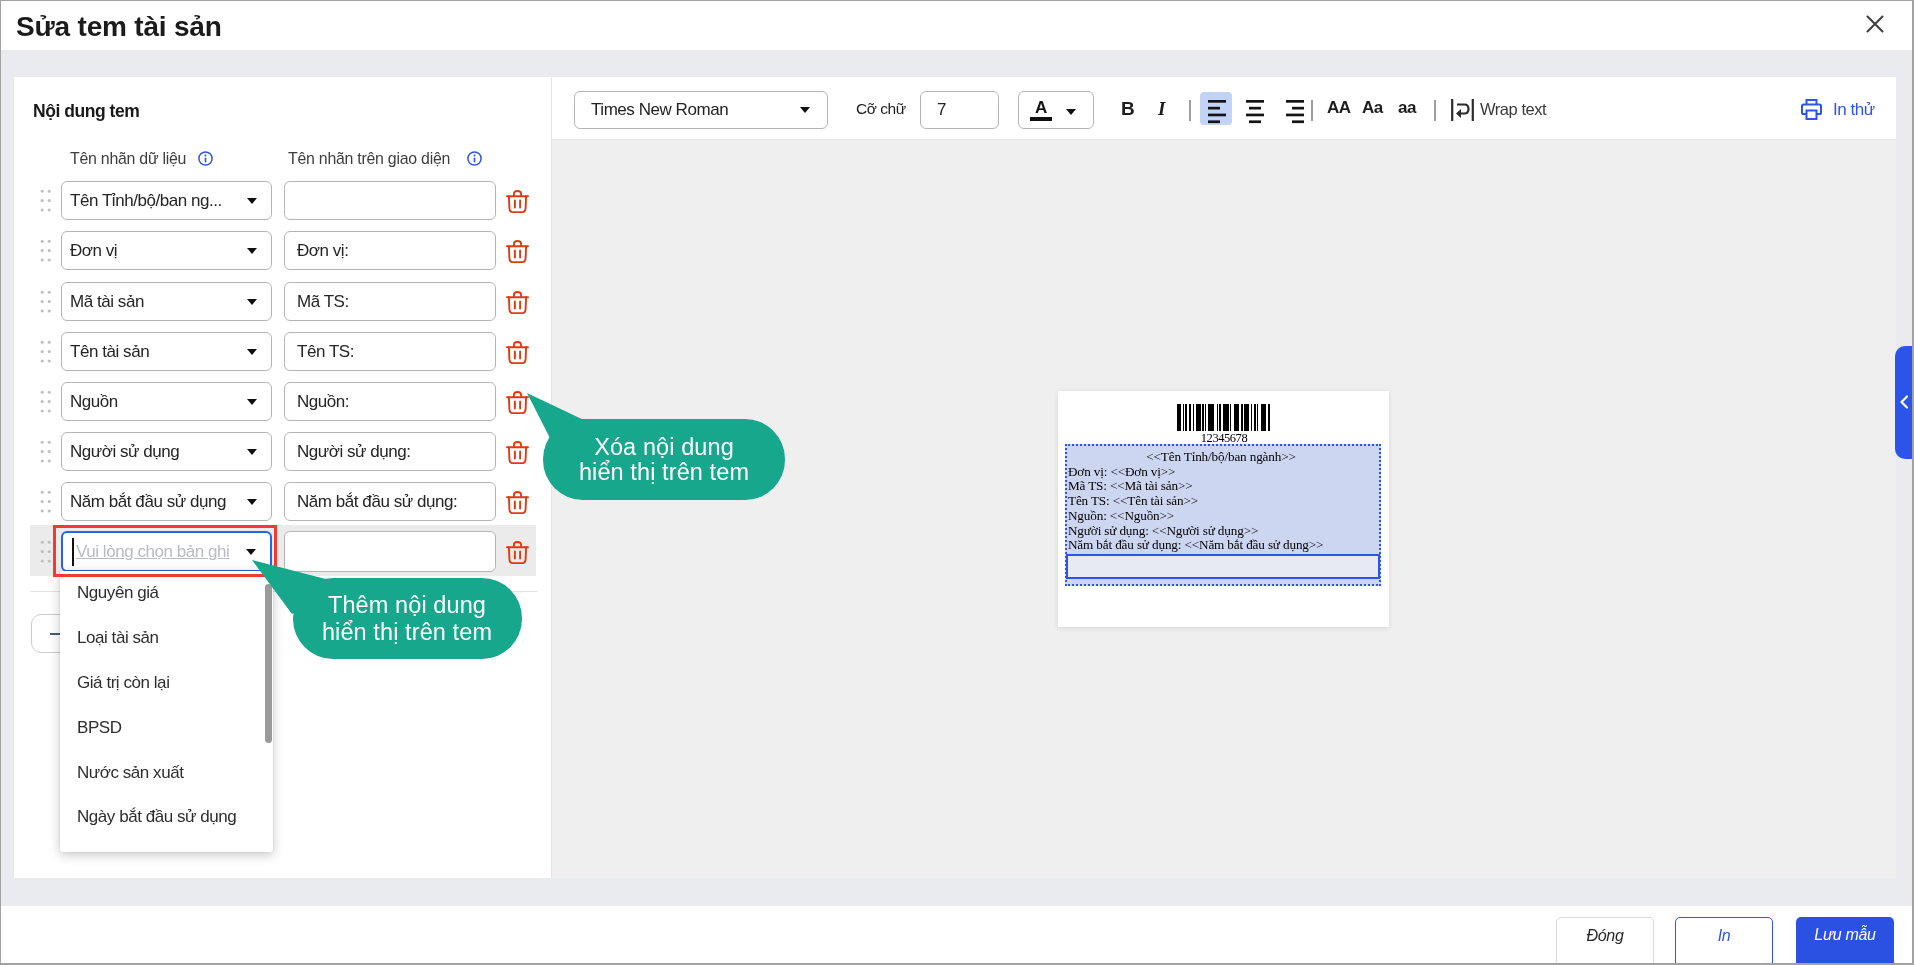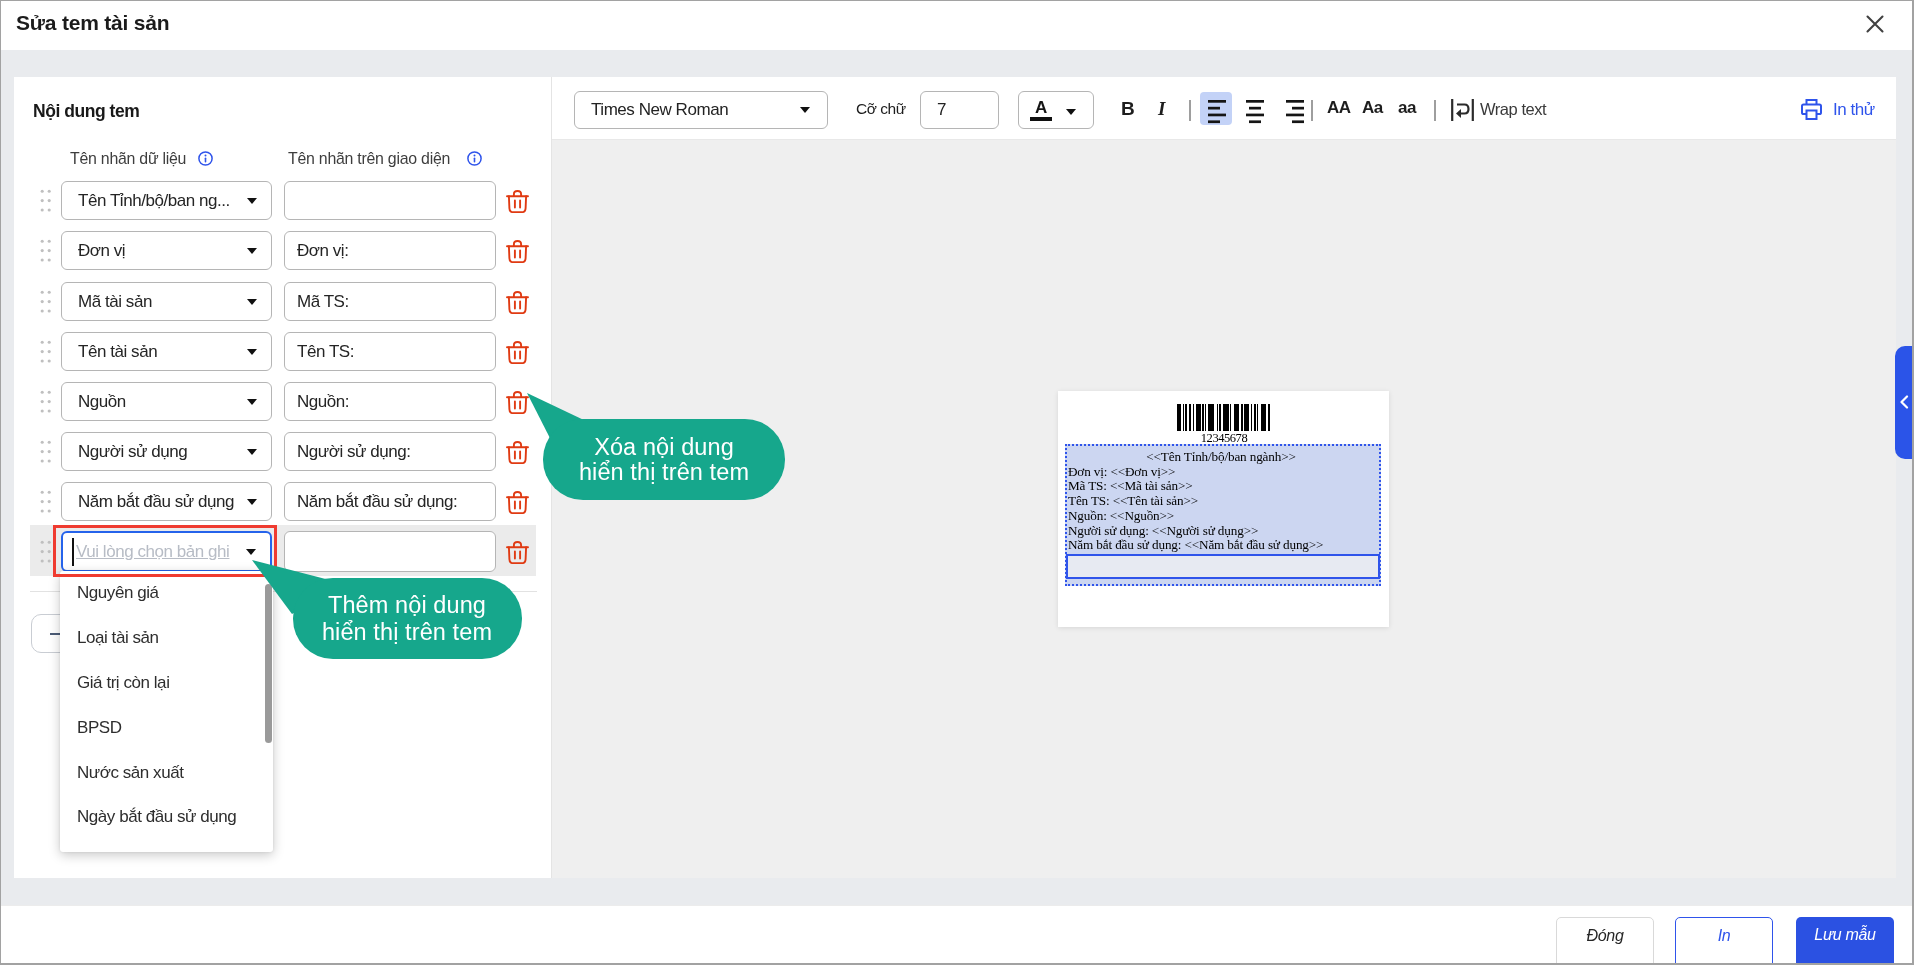--- a/index.html
+++ b/index.html
@@ -1,27 +1,27 @@
 <!DOCTYPE html>
 <html lang="vi"><head><meta charset="utf-8">
 <style>
 * { margin:0; padding:0; box-sizing:border-box; }
 html,body { width:1914px; height:965px; overflow:hidden; }
 body { font-family:"Liberation Sans", sans-serif; background:#e9ebee; position:relative; color:#232323; letter-spacing:-0.45px; }
 .abs { position:absolute; }
 .frame { position:absolute; inset:0; border:1px solid #a2a2a2; border-right-width:2px; border-bottom-width:2px; z-index:60; pointer-events:none; }
 .titlebar { left:1px; top:1px; width:1912px; height:49px; background:#fff; }
-.title { left:16px; top:11px; font-size:21px; font-weight:bold; color:#1b1b1b; letter-spacing:-0.2px; }
+.title { left:16px; top:11px; font-size:28px; font-weight:bold; color:#1b1b1b; letter-spacing:-0.2px; }
 .panel { left:14px; top:77px; width:1882px; height:801px; background:#fff; }
 .vline { left:551px; top:77px; width:1px; height:801px; background:#e4e4e4; }
 .canvas { left:552px; top:140px; width:1344px; height:738px; background:#efefef; }
 .tbline { left:552px; top:139px; width:1344px; height:1px; background:#e8e8e8; }
 .nd { left:33px; top:101px; font-size:17.5px; font-weight:bold; color:#191919; }
 .collbl { top:150px; font-size:15.9px; color:#3e3e3e; letter-spacing:-0.25px; }
-.sel { left:61px; width:211px; height:39px; border:1px solid #b5b5b5; border-radius:6px; background:#fff; font-size:17px; color:#252525; line-height:37px; padding-left:16px; white-space:nowrap; overflow:hidden; }
+.sel { left:61px; width:211px; height:39px; border:1px solid #b5b5b5; border-radius:6px; background:#fff; font-size:17px; color:#252525; line-height:37px; padding-left:8px; white-space:nowrap; overflow:hidden; }
 .inp { left:284px; width:212px; height:39px; border:1px solid #b5b5b5; border-radius:6px; background:#fff; font-size:17px; color:#252525; line-height:37px; padding-left:12px; }
 .caret { width:0; height:0; border-left:5.5px solid transparent; border-right:5.5px solid transparent; border-top:6.5px solid #101010; }
 .band { left:30px; top:525px; width:506px; height:51px; background:#ebebeb; }
 .redbox { left:53px; top:525px; width:224px; height:52px; border:3px solid #ef3b30; z-index:25; }
 .focus-sel { left:61px; top:531px; width:211px; height:41px; border:2px solid #2563eb; border-radius:6px; background:#fff; z-index:6; font-size:17px; color:#b7bcc5; line-height:37px; padding-left:13px;text-decoration:underline; }
 .cursor { left:72px; top:538px; width:1.5px; height:28px; background:#111; z-index:7; }
 .dropdown { left:60px; top:571px; width:213px; height:280.5px; background:#fff; border-radius:3px; box-shadow:0 3px 12px rgba(0,0,0,0.22), 0 0 3px rgba(0,0,0,0.08); z-index:20; padding-top:0; }
 .ddi { height:44.9px; line-height:44.9px; padding-left:17px; font-size:17px; color:#2e2e2e; }
 .ddthumb { left:265px; top:584px; width:7px; height:159px; background:#9a9a9a; border-radius:4px; z-index:21; }
 .sepline { left:30px; top:591px; width:507px; height:1px; background:#e2e2e2; }

